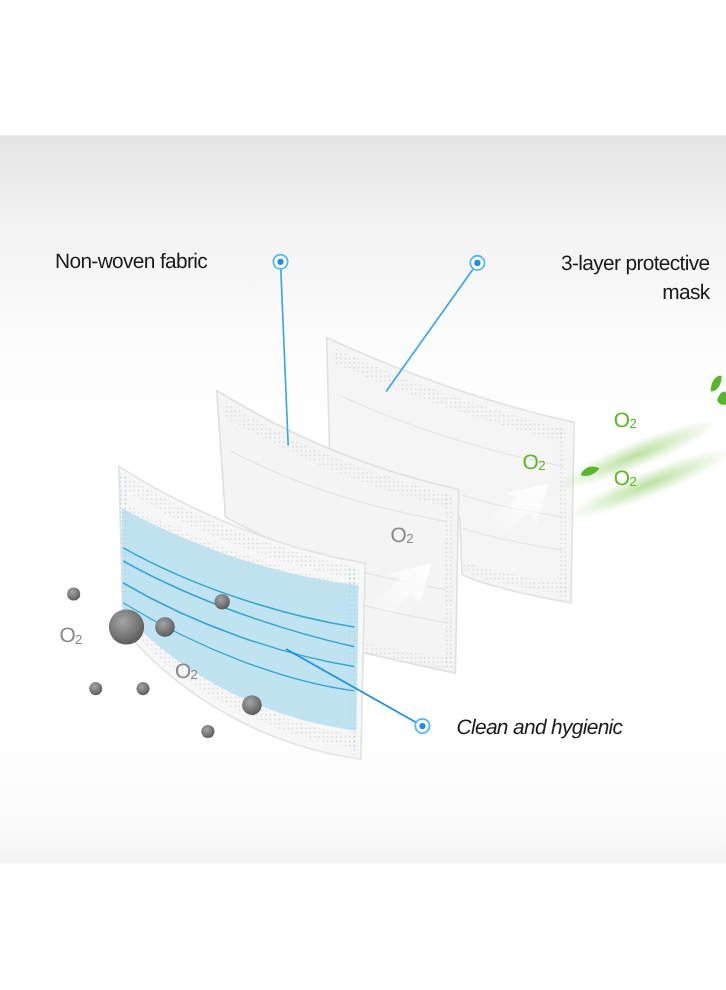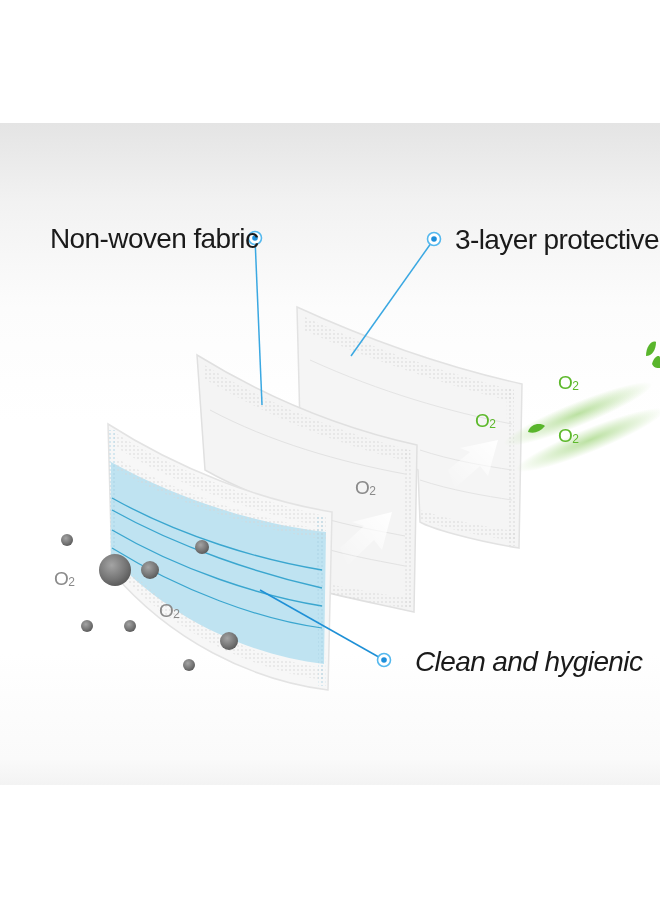--- a/index.html
+++ b/index.html
@@ -1,22 +1,22 @@
 <!DOCTYPE html>
 <html><head>
 <meta charset="utf-8">
 <style>
   html, body { margin: 0; padding: 0; background: #ffffff; }
   body { width: 660px; height: 900px; position: relative; overflow: hidden;
          font-family: "Liberation Sans", "DejaVu Sans", sans-serif; }
   .stage { position: absolute; left: 0; top: 123px; width: 660px; height: 662px;
            background: linear-gradient(to bottom, #e4e4e4 0%, #f2f2f2 12%, #fcfcfc 28%, #ffffff 45%, #ffffff 80%, #fafafa 96%, #f3f3f3 100%); }
   svg.art { position: absolute; left: 0; top: 0; width: 660px; height: 900px; }
-  .label { position: absolute; color: #1a1a1a; font-size: 28px; letter-spacing: -0.6px; line-height: 27px; white-space: nowrap; }
-  .label.center { text-align: left; }
+  .label { position: absolute; color: #1a1a1a; font-size: 19px; letter-spacing: -0.6px; line-height: 27px; white-space: nowrap; }
+  .label.center { text-align: right; }
   .o2 { position: absolute; font-size: 19px; letter-spacing: -0.5px; }
   .o2 sub { font-size: 12px; vertical-align: -1px; }
   .o2.gray { color: #8a8a8a; }
   .o2.green { color: #5cb82a; }
 </style>
 </head>
 <body>
 
 <div class="stage"></div>
 
@@ -114,20 +114,21 @@
   </g>
   <g>
     <circle cx="384" cy="660" r="6.5" fill="#ffffff" stroke="#54b8ee" stroke-width="1.6"></circle>
     <circle cx="384" cy="660" r="2.8" fill="#1e8fdb"></circle>
   </g>
 </svg>
 
 <div class="label" style="left:50px; top:225px;">Non-woven fabric</div>
 <div class="label center" style="left:455px; top:226px; width:190px;">
   <div>3-layer protective</div>
+  <div>mask</div>
 </div>
 <div class="label" style="left:415px; top:648px;font-style:italic;">Clean and hygienic</div>
 
 <div class="o2 gray" style="left:54px; top:568px;"><span>O</span><sub>2</sub></div>
 <div class="o2 gray" style="left:159px; top:600px;"><span>O</span><sub>2</sub></div>
 <div class="o2 gray" style="left:355px; top:477px;"><span>O</span><sub>2</sub></div>
 <div class="o2 green" style="left:475px; top:410px;"><span>O</span><sub>2</sub></div>
 <div class="o2 green" style="left:558px; top:372px;"><span>O</span><sub>2</sub></div>
 <div class="o2 green" style="left:558px; top:425px;"><span>O</span><sub>2</sub></div>
 

